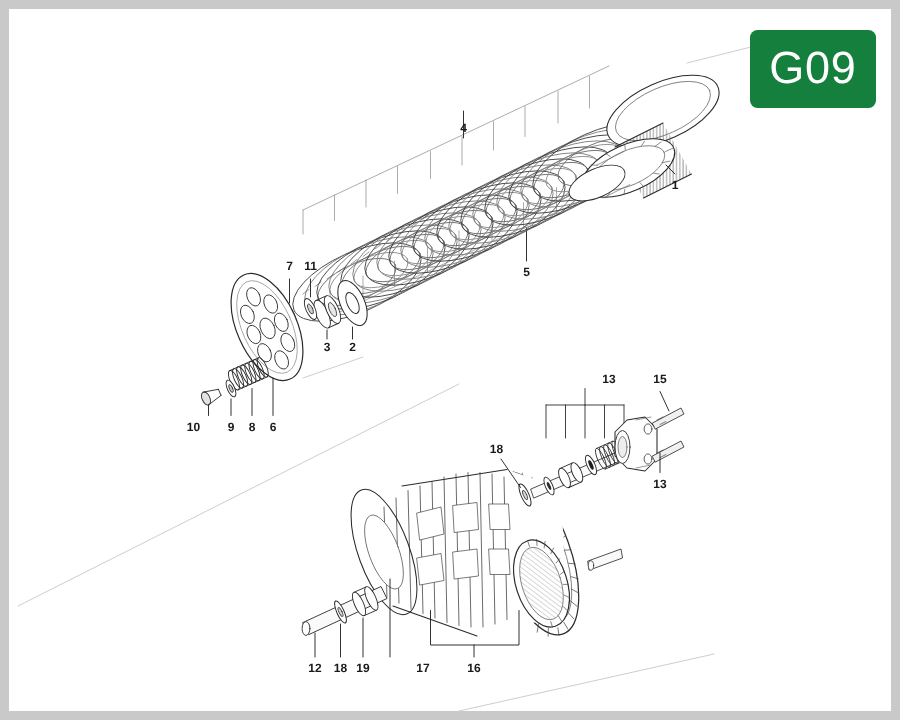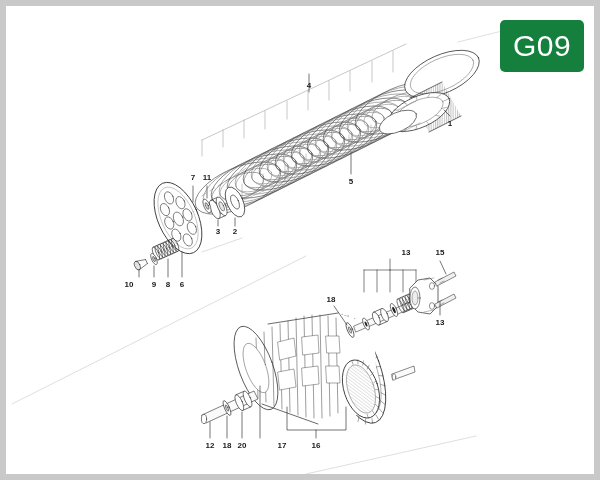--- a/index.html
+++ b/index.html
@@ -517,18 +517,18 @@
     <div class="callout" style="left:123px;top:279px;">10</div>
     <div class="callout" style="left:201px;top:172px;">11</div>
     <div class="callout" style="left:204px;top:440px;">12</div>
     <div class="callout" style="left:400px;top:247px;">13</div>
     <div class="callout" style="left:434px;top:317px;">13</div>
     <div class="callout" style="left:434px;top:247px;text-align:right;">15</div>
     <div class="callout" style="left:310px;top:440px;text-align:center;">16</div>
     <div class="callout" style="left:254px;top:440px;margin-left:22px;">17</div>
     <div class="callout" style="left:221px;top:440px;">18</div>
     <div class="callout" style="left:325px;top:294px;">18</div>
-    <div class="callout" style="left:236px;top:440px;">20</div>
+    <div class="callout" style="left:236px;top:440px;">19</div>
 
     <div id="section-badge">G09</div>
 
   </div>
 </div>
 
 </body></html>

